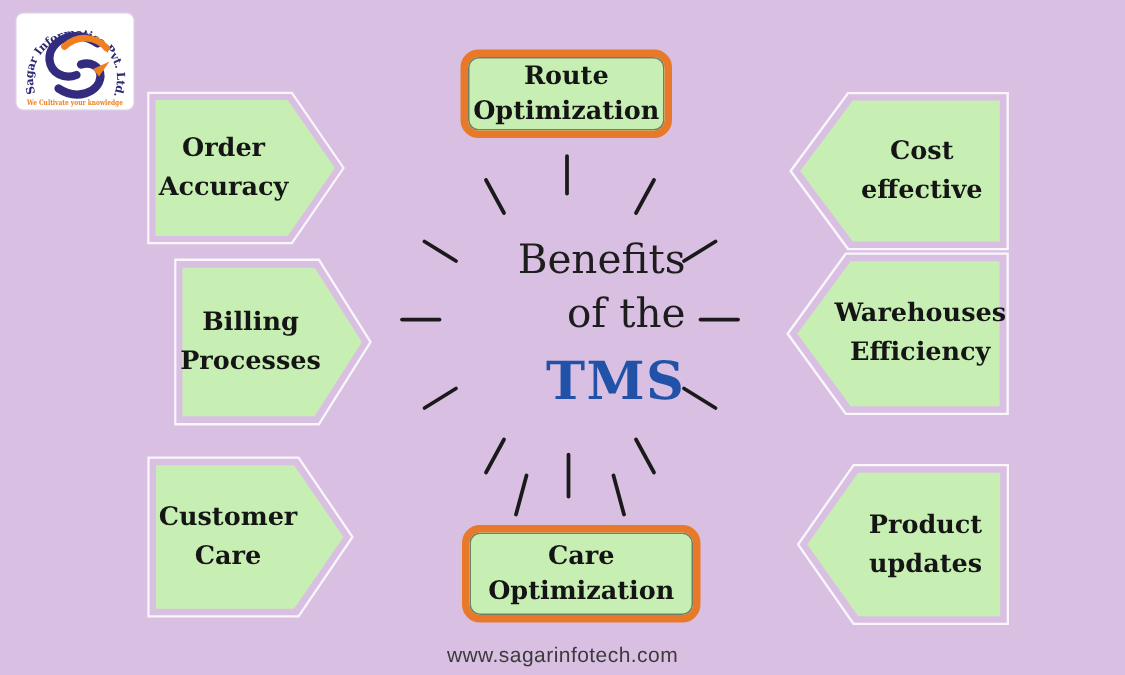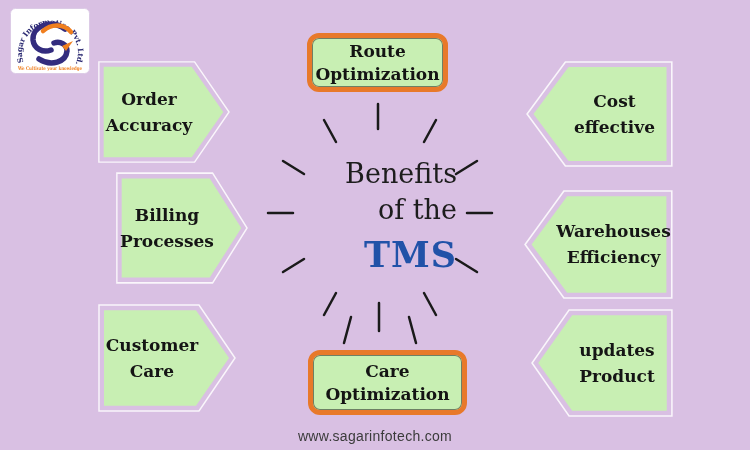--- a/index.html
+++ b/index.html
@@ -154,37 +154,37 @@
     <svg viewBox="0 0 140 110" preserveAspectRatio="none">
       <polygon class="hex-outline" points="137,3 37,3 1,55 37,107 137,107"></polygon>
       <polygon class="hex-fill" points="132,8 40,8 7,55 40,102 132,102"></polygon>
     </svg>
     <div class="label">
       <div>Cost</div>
       <div>effective</div>
     </div>
   </div>
 
-  <div class="hex point-left" style="left:524px;top:188px;width:151px;height:113px;">
+  <div class="hex point-left" style="left:524px;top:166px;width:151px;height:113px;">
     <svg viewBox="0 0 140 110" preserveAspectRatio="none">
       <polygon class="hex-outline" points="137,3 37,3 1,55 37,107 137,107"></polygon>
       <polygon class="hex-fill" points="132,8 40,8 7,55 40,102 132,102"></polygon>
     </svg>
     <div class="label">
       <div>Warehouses</div>
       <div>Efficiency</div>
     </div>
   </div>
 
   <div class="hex point-left" style="left:531px;top:307px;width:144px;height:112px;">
     <svg viewBox="0 0 140 110" preserveAspectRatio="none">
       <polygon class="hex-outline" points="137,3 37,3 1,55 37,107 137,107"></polygon>
       <polygon class="hex-fill" points="132,8 40,8 7,55 40,102 132,102"></polygon>
     </svg>
     <div class="label">
+      <div>Product</div>
       <div>updates</div>
-      <div>Product</div>
     </div>
   </div>
 
   <div class="website">www.sagarinfotech.com</div>
 
 </div>
 
 </body></html>

